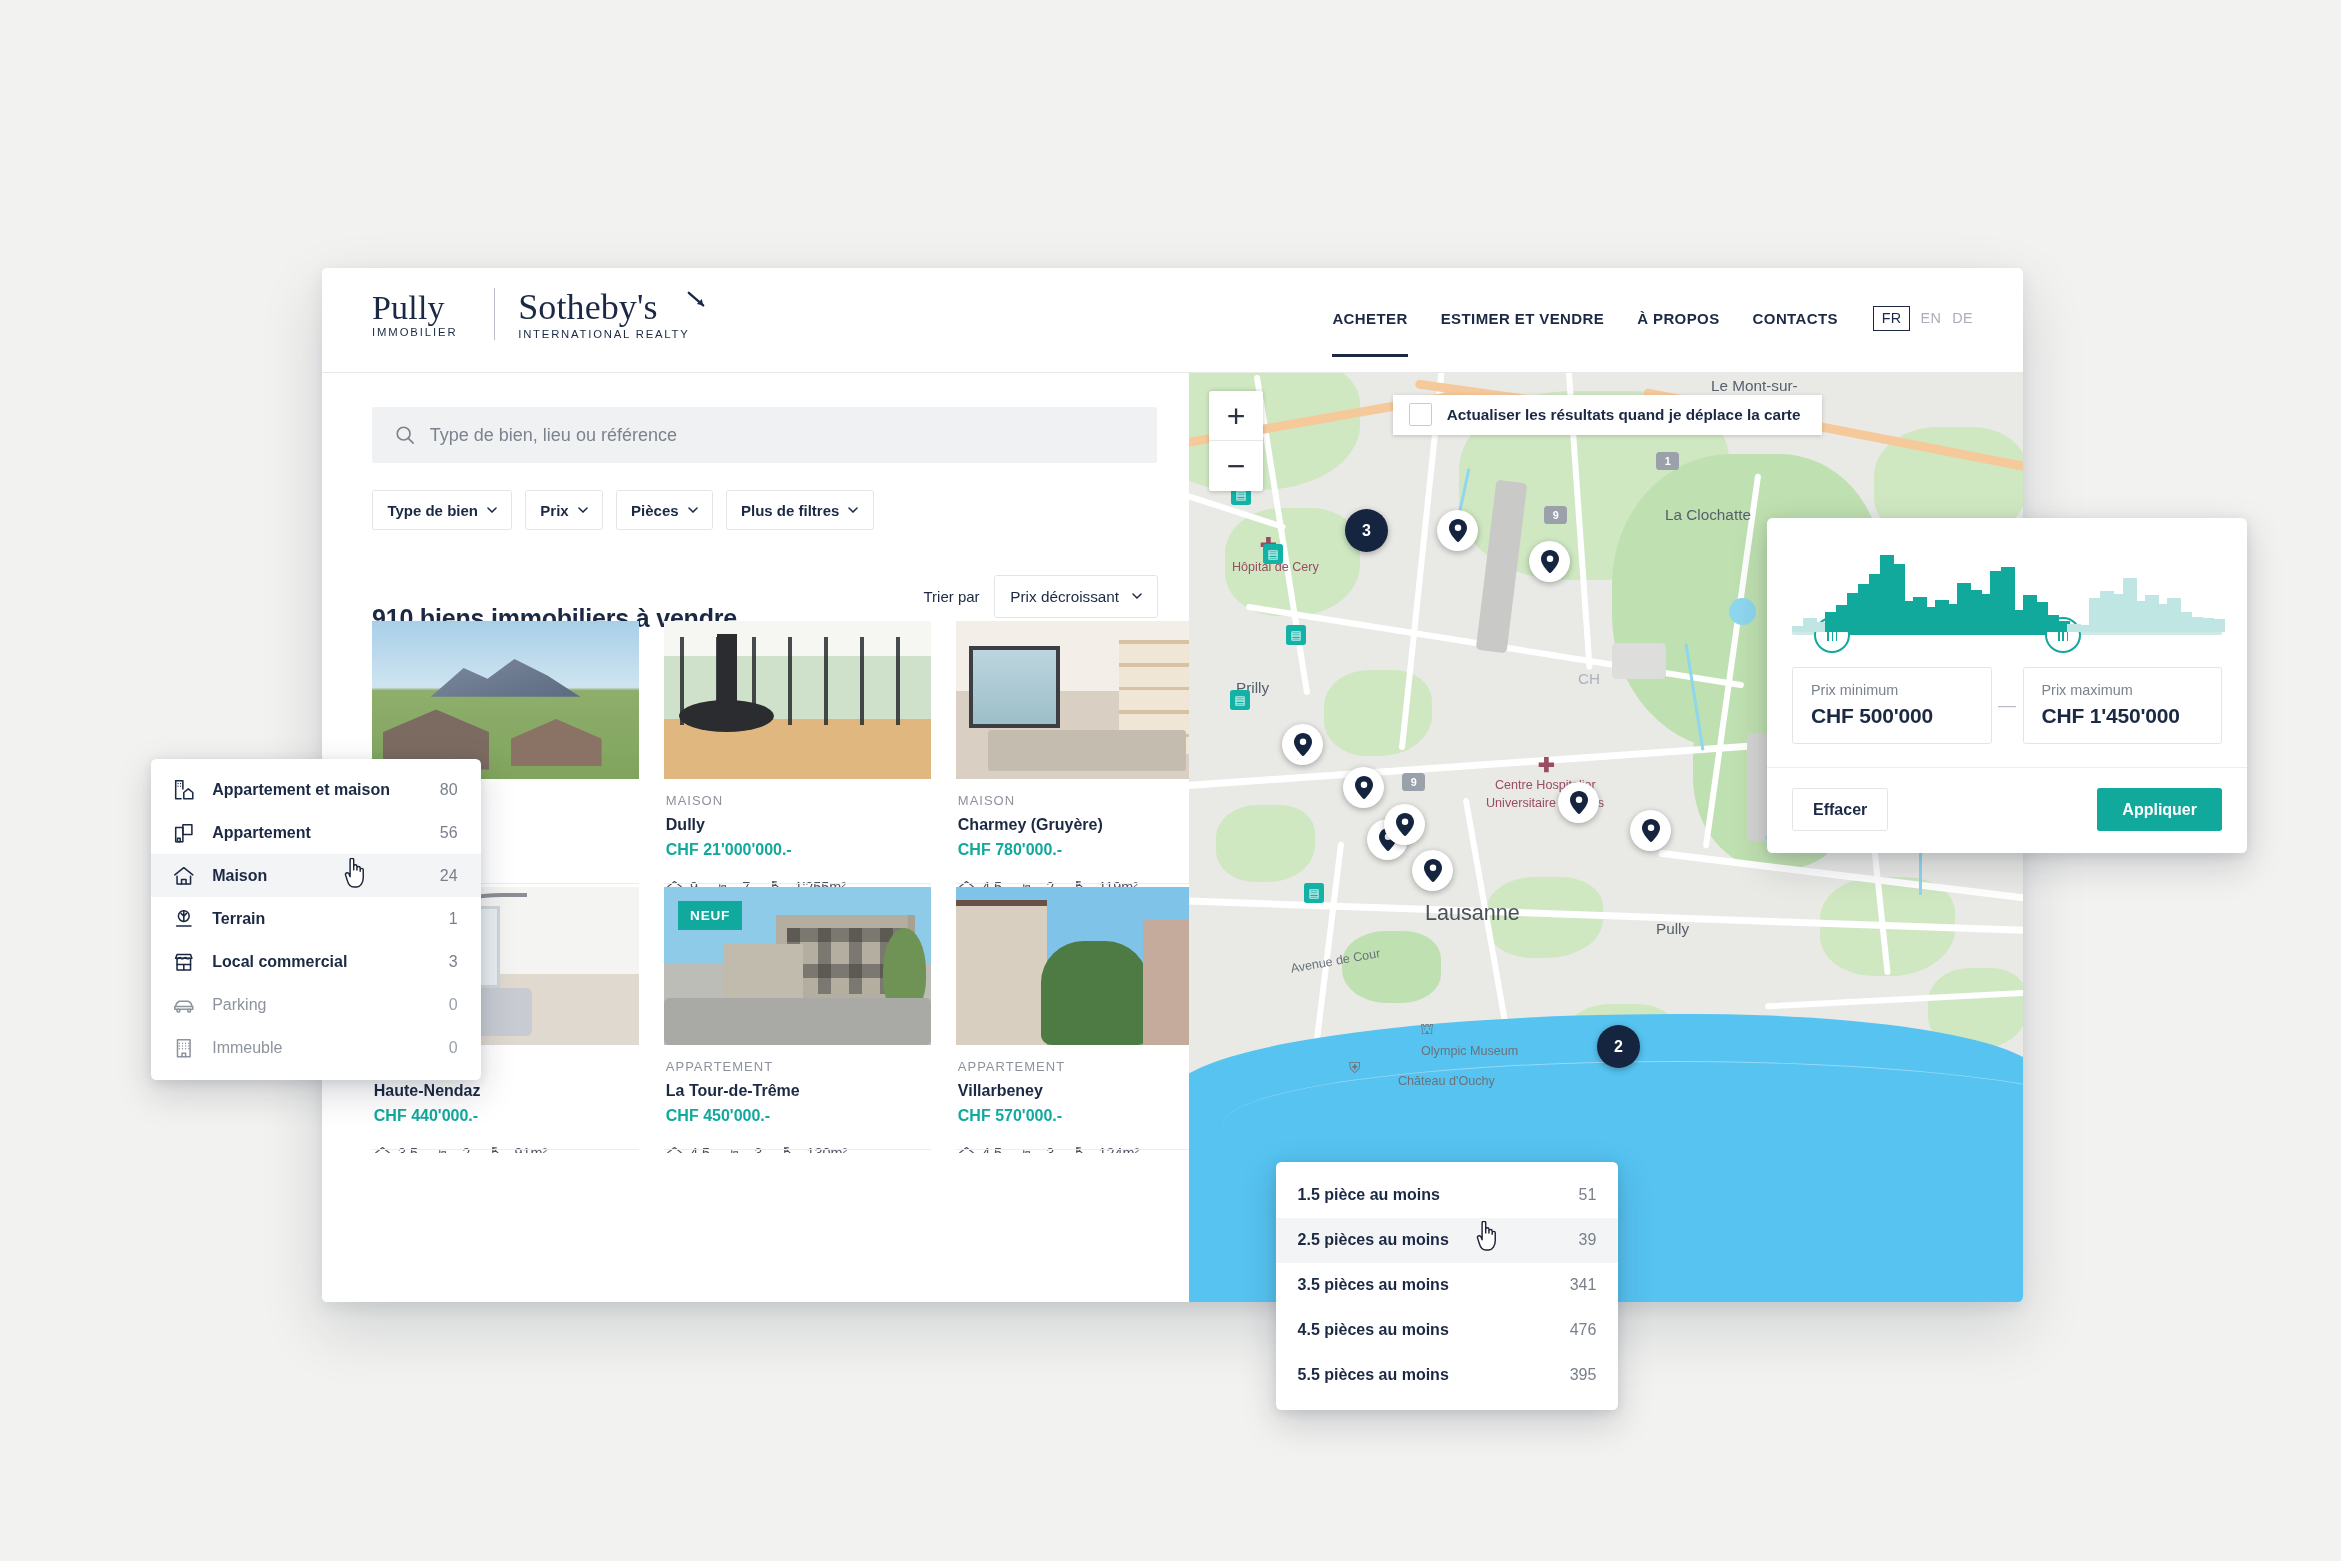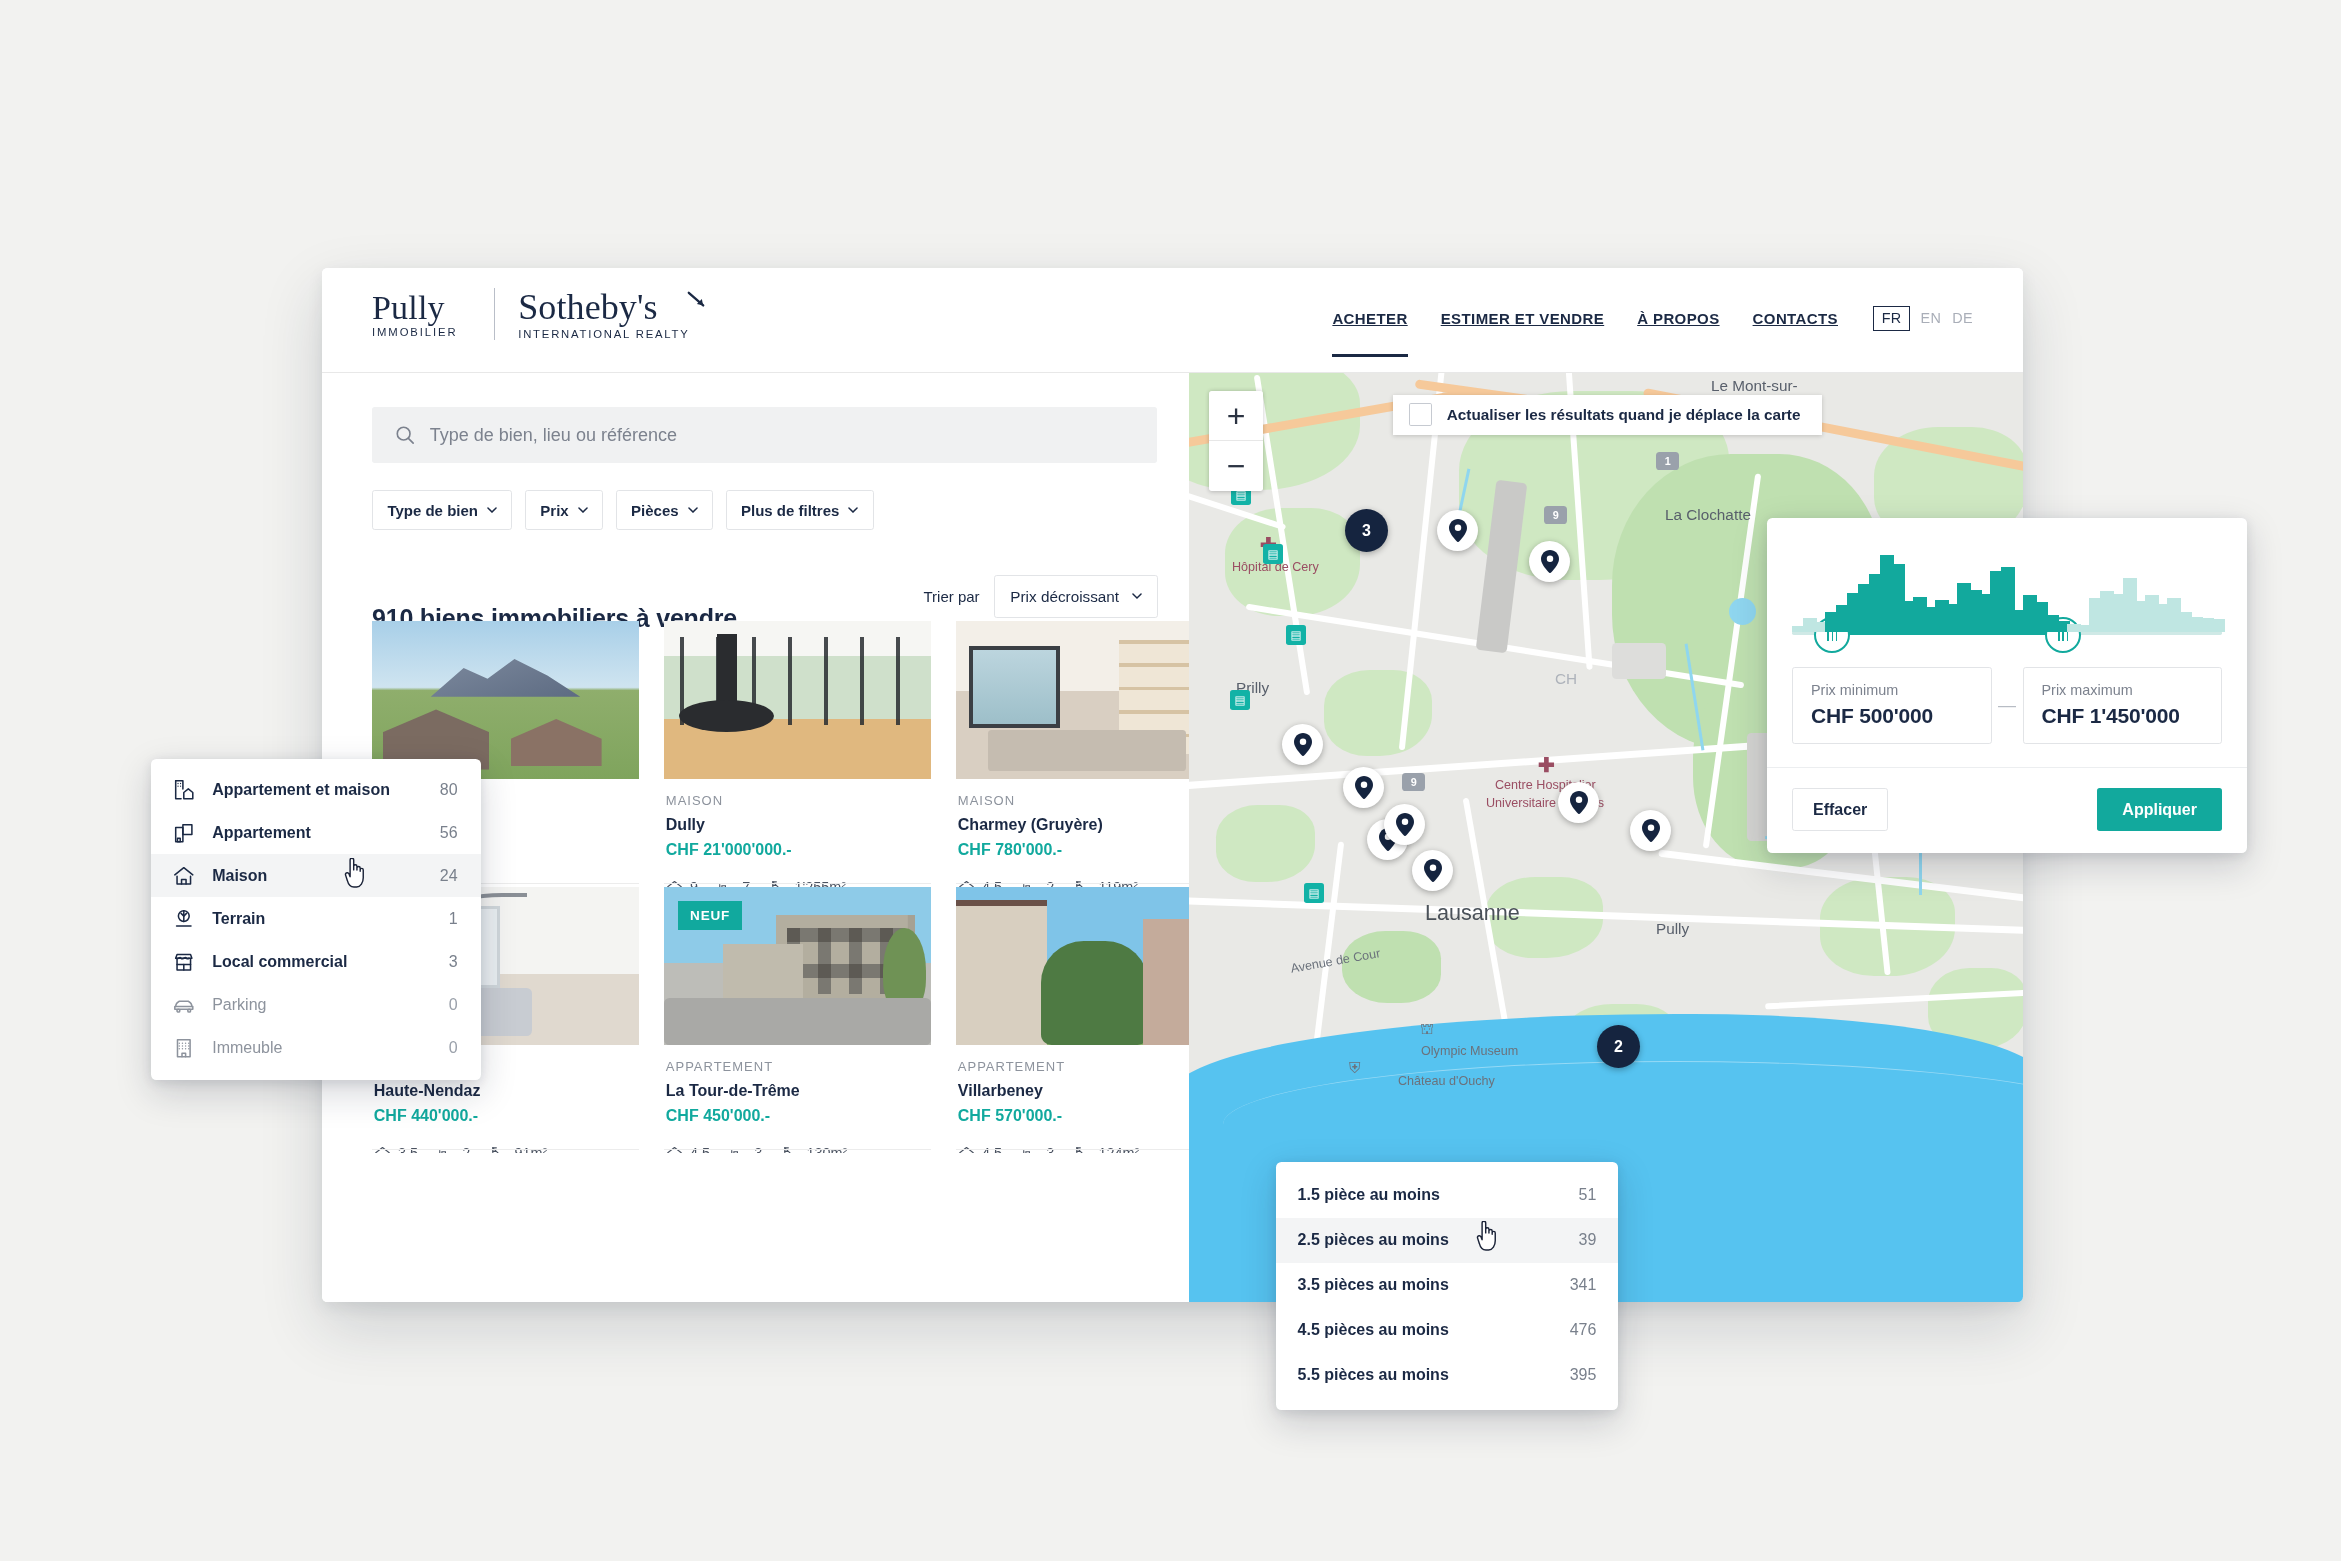--- a/index.html
+++ b/index.html
@@ -45,21 +45,21 @@
   }
   .logo-div { width:0.9px; height: 52px; background:#b9bec8; margin: 0 23.4px 0 31px; }
   .logo-soth .s1 {
     font-family:"Liberation Serif", serif; font-size: 36px; color:#1b2944; line-height:38px; letter-spacing:0.1px;
   }
   .logo-soth .s2 { font-size:11.3px; color:#1b2944; letter-spacing: 1.8px; margin-top:1.8px; }
 
   #main-nav { position:absolute; right: 185px; top: 42px; display:flex; gap: 33px; }
   .nav-link {
     font-size: 15px; letter-spacing: 0.4px; color:#1b2944; font-weight:600;
-    padding-bottom: 30px; position:relative; cursor:pointer; white-space:nowrap;text-decoration:underline;
+    padding-bottom: 30px; position:relative; cursor:pointer; white-space:nowrap;
   }
   .nav-link.active::after {
     content:""; position:absolute; left:0; right:0; bottom:0; height: 2.7px; background:#1b2944;
   }
   #lang-switch { position:absolute; right: 50px; top: 38px; display:flex; align-items:center; gap: 10.8px; }
   .lang { font-size: 14.4px; color:#a9aeb8; letter-spacing:0.4px; cursor:pointer; }
   .lang.active {
     color:#1b2944; border:0.9px solid #1b2944; padding: 3.6px 7.2px 4.5px; line-height: 1;
   }
 
@@ -642,21 +642,21 @@
       <div class="maplabel" style="left:476px; top:133px;">La Clochatte</div>
       <div class="maplabel poi" style="left:43px; top:187px;">Hôpital de Cery</div>
       <div class="maplabel" style="left:47px;  top:306px;">Prilly</div>
       <div class="maplabel big" style="left:236px; top:527px;">Lausanne</div>
       <div class="maplabel poi" style="left:306px; top:405px;">Centre Hospitalier</div>
       <div class="maplabel poi" style="left:297px; top:423px;">Universitaire Vaudois</div>
       <div class="maplabel small" style="left:101px; top:581px; transform:rotate(-10deg);">Avenue de Cour</div>
       <div class="maplabel small" style="left:232px; top:671px;">Olympic Museum</div>
       <div class="maplabel small" style="left:209px; top:701px;">Château d'Ouchy</div>
       <div class="maplabel" style="left:467px; top:547px;">Pully</div>
-      <div class="maplabel" style="left:366px; top:297px; color:#aeb3bb;">CH</div>
+      <div class="maplabel" style="left:389px; top:297px; color:#aeb3bb;">CH</div>
 
       <div class="crossicon" style="left:71px; top:162px;">✚</div>
       <div class="crossicon" style="left:349px; top:382px;">✚</div>
       <div class="maplabel small" style="left:231px; top:647px; font-size:15.3px; color:#6b727c;">⛫</div>
       <div class="maplabel small" style="left:160px; top:686px; font-size:15.3px; color:#6b727c;">⛨</div>
 
       <div class="trainicon" style="left:42px;  top:112px;">
           <span style="color:#fff;font-size:11.7px;">▤</span>
         </div>
       <div class="trainicon" style="left:74px;  top:171px;">

